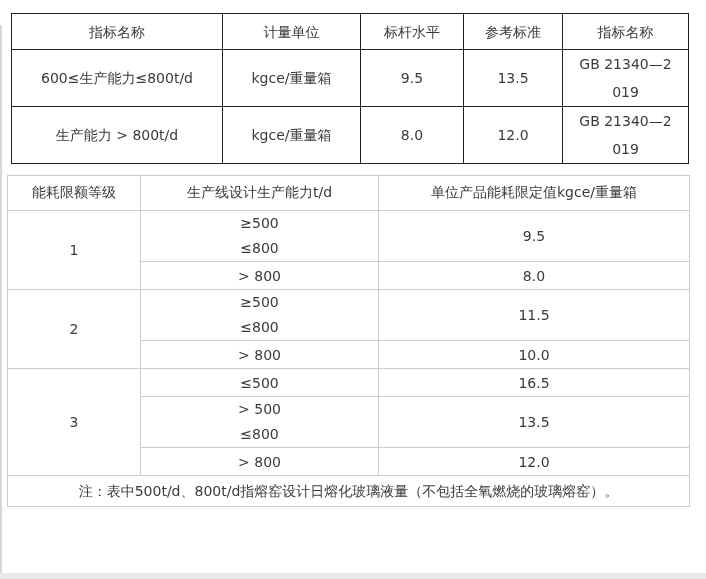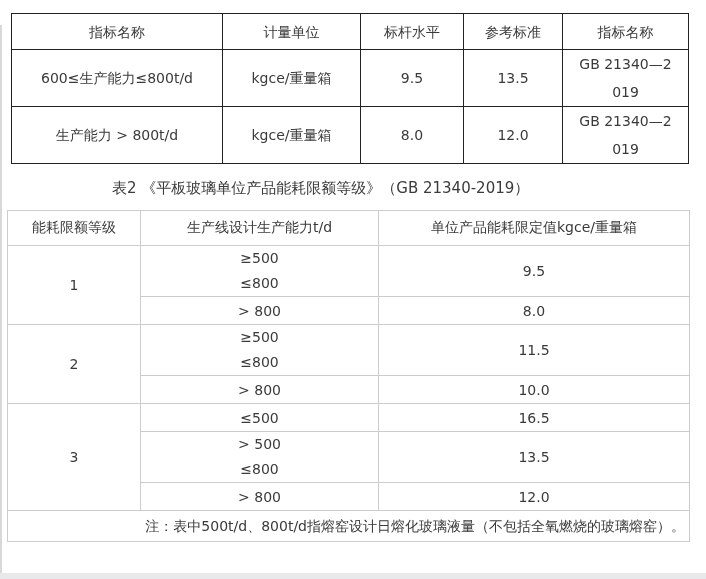--- a/index.html
+++ b/index.html
@@ -35,21 +35,21 @@
   .t2-table{margin:11px 0 0 7px;width:682px;}
   .t2-table th,.t2-table td{
     border:1px solid var(--table2_border,#cccccc);
     font-size:14px;padding:0 4px;
   }
   .t2-table thead tr{height:35px;}
   tr.row-double{height:50px;}
   tr.row-single{height:28px;}
   tr.row-note{height:30px;}
   .cap-line{line-height:25px;text-align:center;}
-  .note-cell{text-align:right;padding-left:26px;line-height:30px;white-space:nowrap;}
+  .note-cell{text-align:center;padding-left:26px;line-height:30px;white-space:nowrap;}
 </style>
 </head>
 <body>
 
 <div>
   <div class="left-edge"></div>
 
 
   <table class="t1-table">
     <colgroup>
@@ -79,21 +79,20 @@
       <tr>
         <td>生产能力 &gt; 800t/d</td>
         <td>kgce/重量箱</td>
         <td>8.0</td>
         <td>12.0</td>
         <td class="ref-cell">GB 21340—2019</td>
       </tr>
     </tbody>
   </table>
 
-  <div class="title t2-title">表2 《平板玻璃单位产品能耗限额等级》（GB 21340-2019）</div>
 
   <table class="t2-table">
     <colgroup>
         <col style="width:133px">
         <col style="width:238px">
         <col style="width:311px">
       </colgroup>
     <thead>
       <tr>
         <th>能耗限额等级</th>

